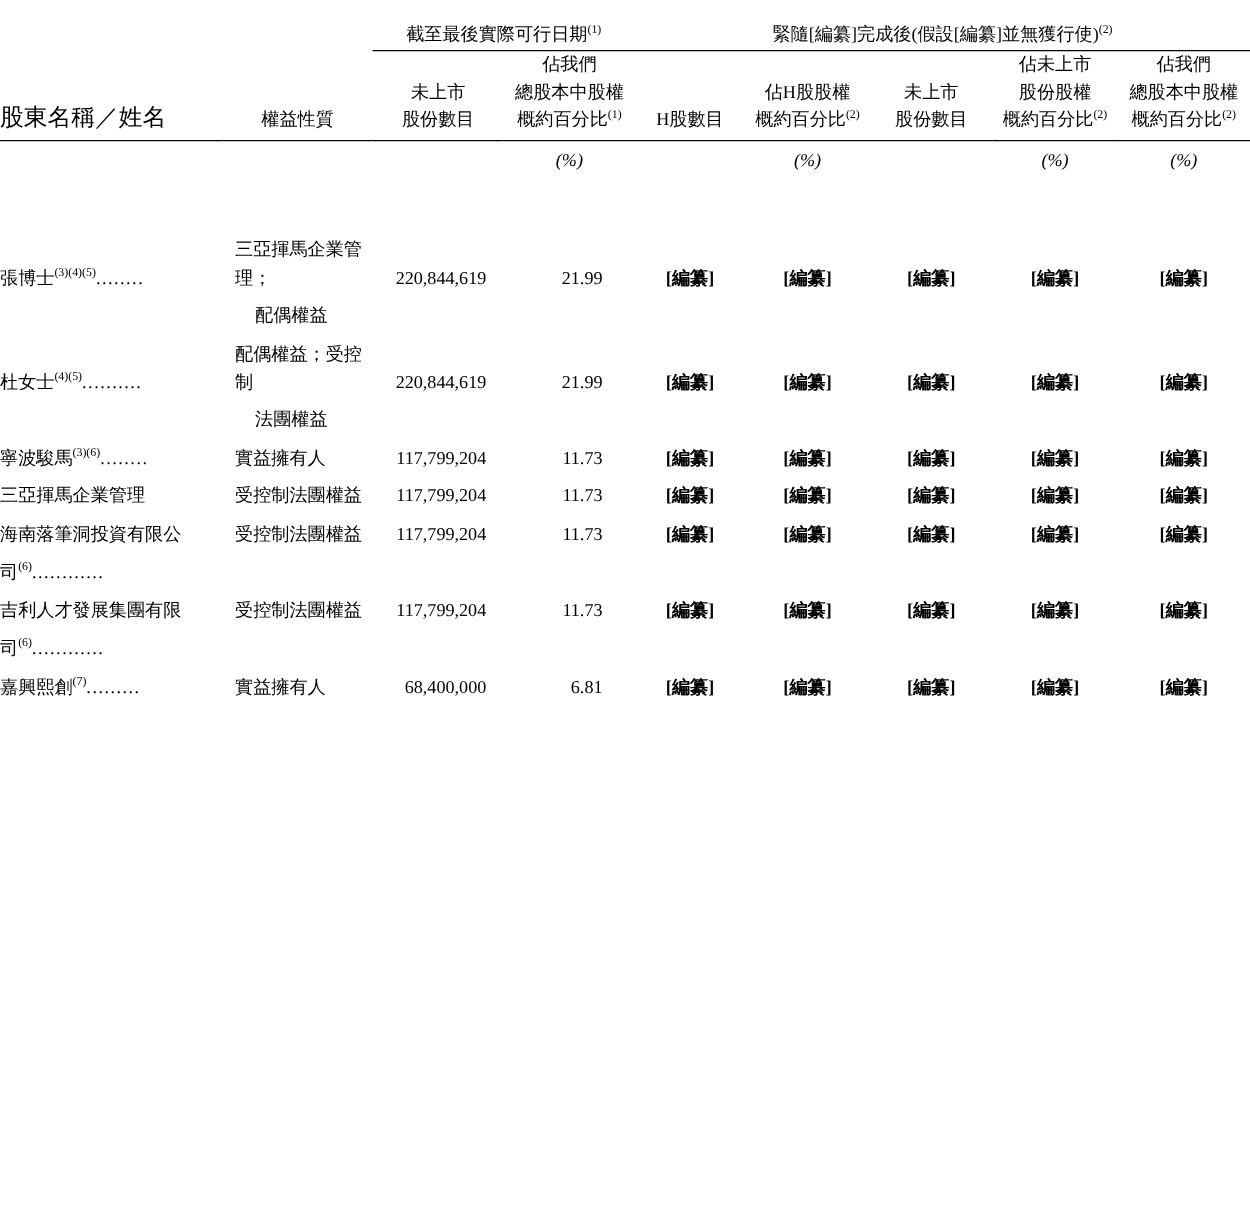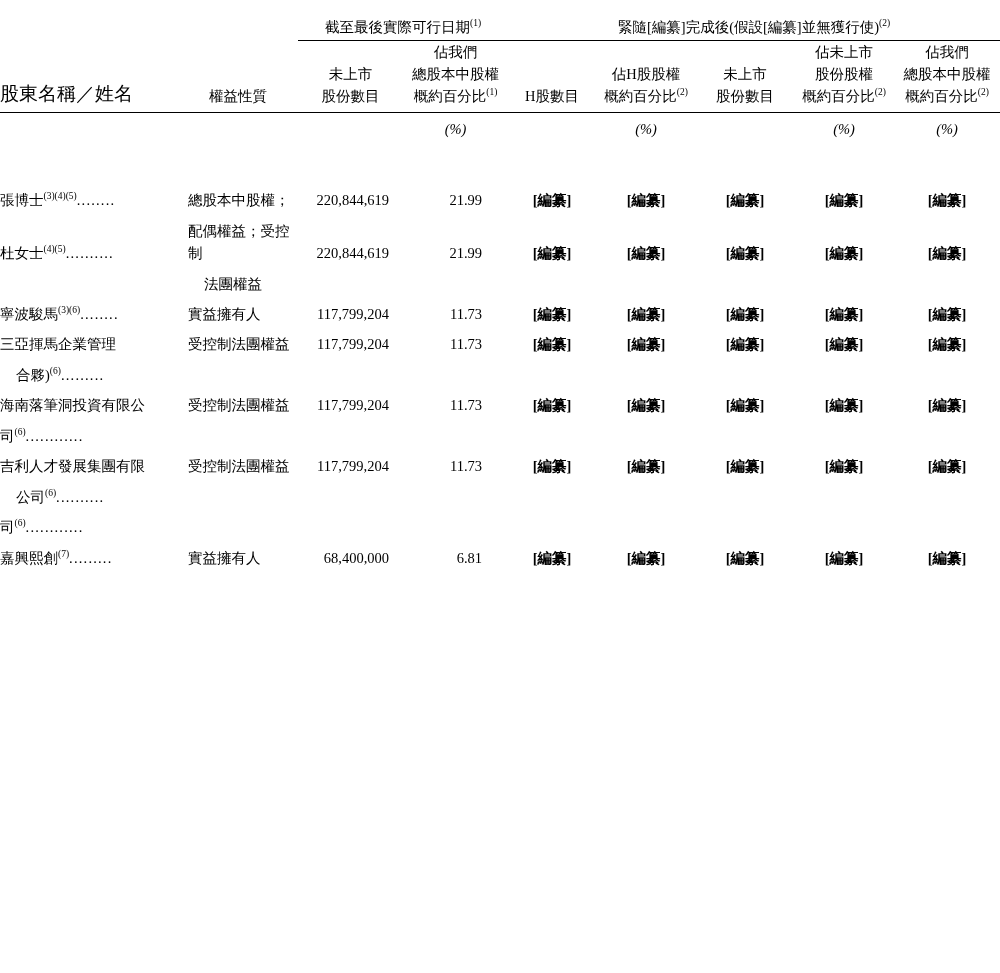--- a/index.html
+++ b/index.html
@@ -231,28 +231,33 @@
       <td>(%)</td>
       <td>(%)</td>
     </tr>
 
     <tr class="gap-row">
       <td colspan="9"></td>
     </tr>
 
     <tr class="datarow">
       <td class="name"><span>張博士</span><span class="sup">(3)(4)(5)</span><span class="leaders">........</span></td>
-      <td class="nature">總股本中股權；</td>
+      <td class="nature">三亞揮馬企業管理；</td>
       <td class="num">220,844,619</td>
       <td class="pct">21.99</td>
       <td class="redact">[編纂]</td>
       <td class="redact">[編纂]</td>
       <td class="redact">[編纂]</td>
       <td class="redact">[編纂]</td>
       <td class="redact">[編纂]</td>
+    </tr>
+    <tr class="datarow">
+      <td class="name cont"></td>
+      <td class="nature cont"><span class="indent1">配偶權益</span></td>
+      <td colspan="7"></td>
     </tr>
 
     <tr class="datarow">
       <td class="name"><span>杜女士</span><span class="sup">(4)(5)</span><span class="leaders">..........</span></td>
       <td class="nature">配偶權益；受控制</td>
       <td class="num">220,844,619</td>
       <td class="pct">21.99</td>
       <td class="redact">[編纂]</td>
       <td class="redact">[編纂]</td>
       <td class="redact">[編纂]</td>
@@ -283,24 +288,20 @@
       <td class="name"><span>三亞揮馬企業管理</span></td>
       <td class="nature">受控制法團權益</td>
       <td class="num">117,799,204</td>
       <td class="pct">11.73</td>
       <td class="redact">[編纂]</td>
       <td class="redact">[編纂]</td>
       <td class="redact">[編纂]</td>
       <td class="redact">[編纂]</td>
       <td class="redact">[編纂]</td>
     </tr>
-    <tr class="datarow">
-      <td class="name cont"><span class="indent1">合夥)</span><span class="sup">(6)</span><span class="leaders">.........</span></td>
-      <td colspan="8"></td>
-    </tr>
 
     <tr class="datarow">
       <td class="name"><span>海南落筆洞投資有限公</span></td>
       <td class="nature">受控制法團權益</td>
       <td class="num">117,799,204</td>
       <td class="pct">11.73</td>
       <td class="redact">[編纂]</td>
       <td class="redact">[編纂]</td>
       <td class="redact">[編纂]</td>
       <td class="redact">[編纂]</td>
@@ -315,24 +316,20 @@
       <td class="name"><span>吉利人才發展集團有限</span></td>
       <td class="nature">受控制法團權益</td>
       <td class="num">117,799,204</td>
       <td class="pct">11.73</td>
       <td class="redact">[編纂]</td>
       <td class="redact">[編纂]</td>
       <td class="redact">[編纂]</td>
       <td class="redact">[編纂]</td>
       <td class="redact">[編纂]</td>
     </tr>
-    <tr class="datarow">
-      <td class="name cont"><span class="indent1">公司</span><span class="sup">(6)</span><span class="leaders">..........</span></td>
-      <td colspan="8"></td>
-    </tr>
 
     <tr class="datarow">
       <td class="name cont"><span>司</span><span class="sup">(6)</span><span class="leaders">............</span></td>
       <td colspan="8"></td>
     </tr>
 
     <tr class="datarow">
       <td class="name"><span>嘉興熙創</span><span class="sup">(7)</span><span class="leaders">.........</span></td>
       <td class="nature">實益擁有人</td>
       <td class="num">68,400,000</td>

